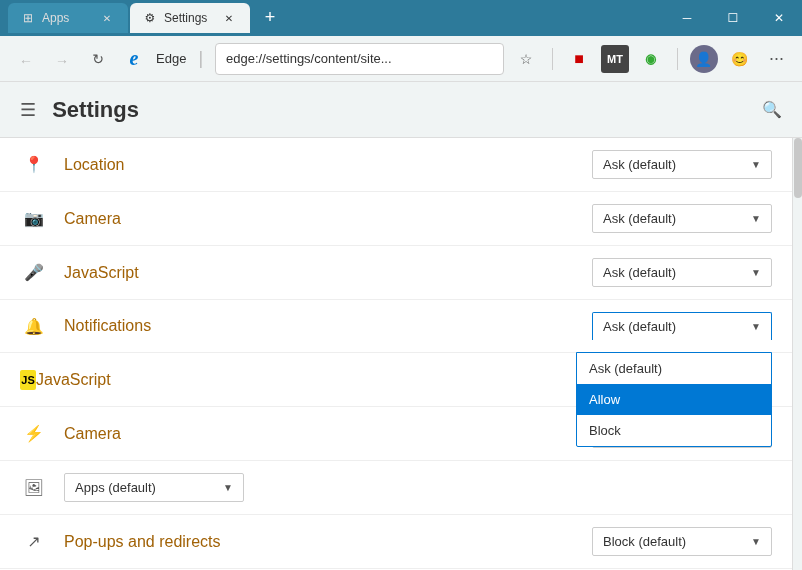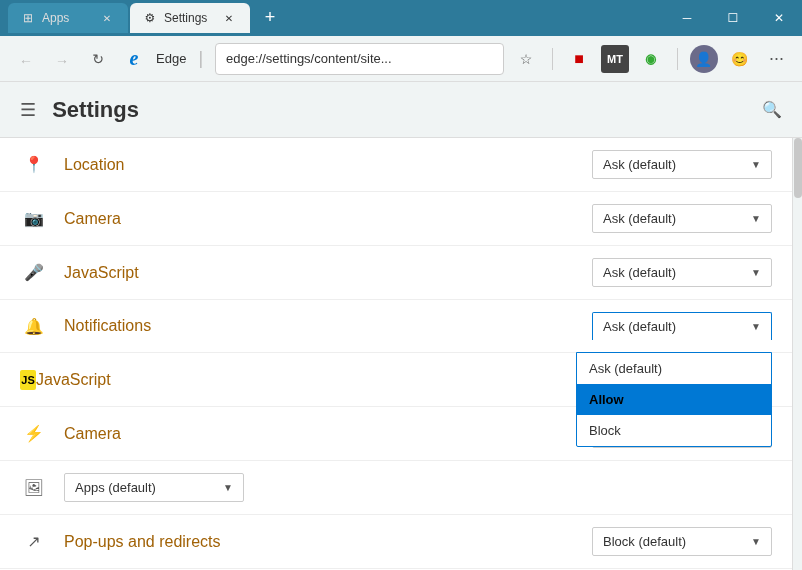--- a/index.html
+++ b/index.html
@@ -241,22 +241,21 @@
       border-radius: 0 0 2px 2px;
     }
     .dropdown-item {
       padding: 8px 12px;
       font-size: 13px;
       color: #333;
       cursor: pointer;
     }
     .dropdown-item.highlighted {
       background: #0078d4;
-      color: #000000;
-      font-weight: bold;
+      color: #ffffff;
     }
 
     
     .settings-main::-webkit-scrollbar { width: 8px; }
     .settings-main::-webkit-scrollbar-track { background: #f0f4f4; }
     .settings-main::-webkit-scrollbar-thumb { background: #ccc; border-radius: 4px; }
 
     .scrollbar-track {
       width: 10px;
       background: #f0f4f4;

